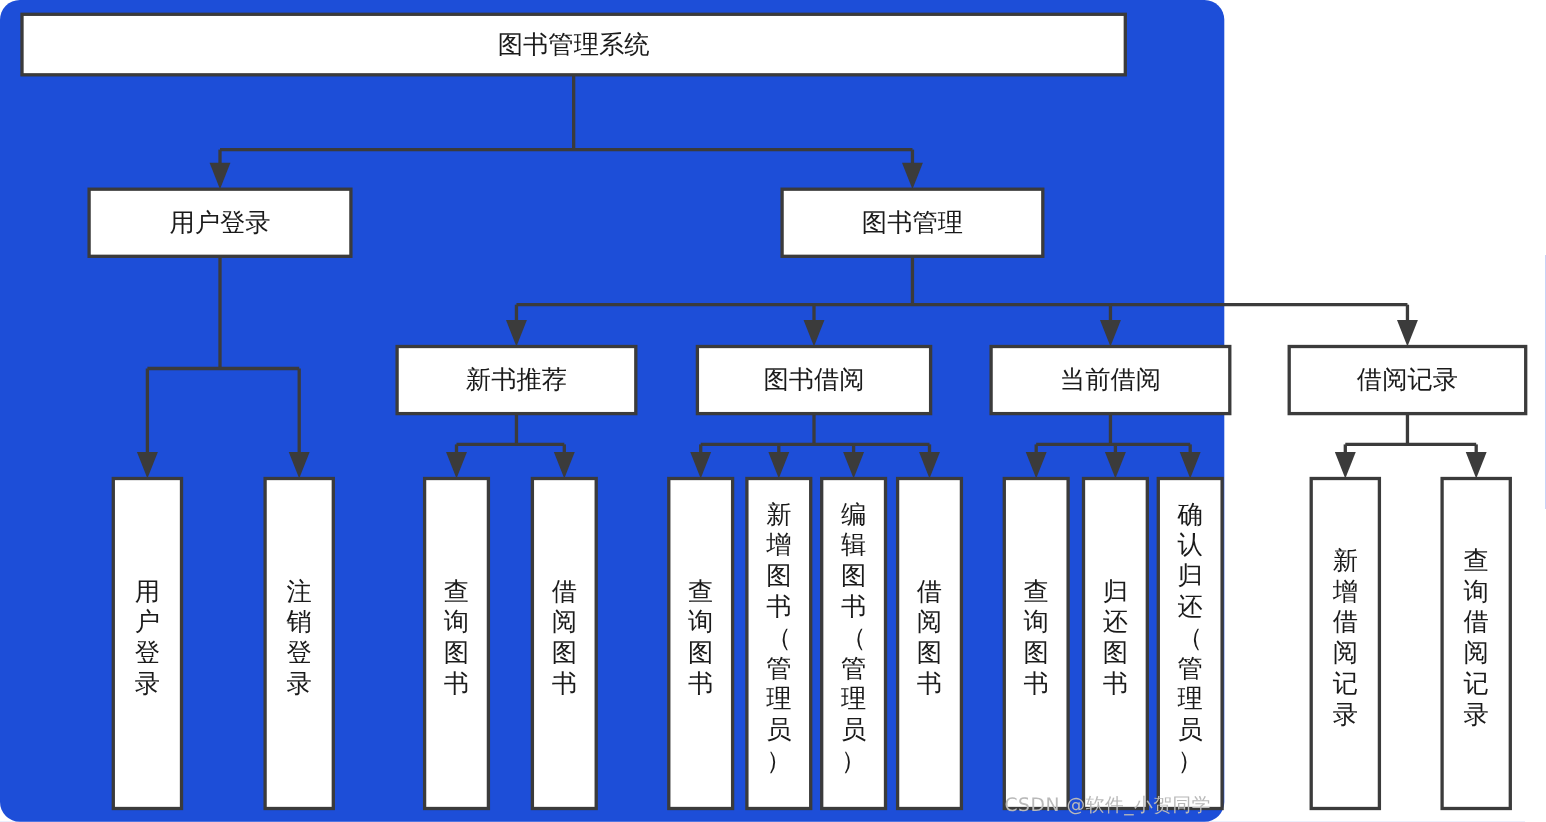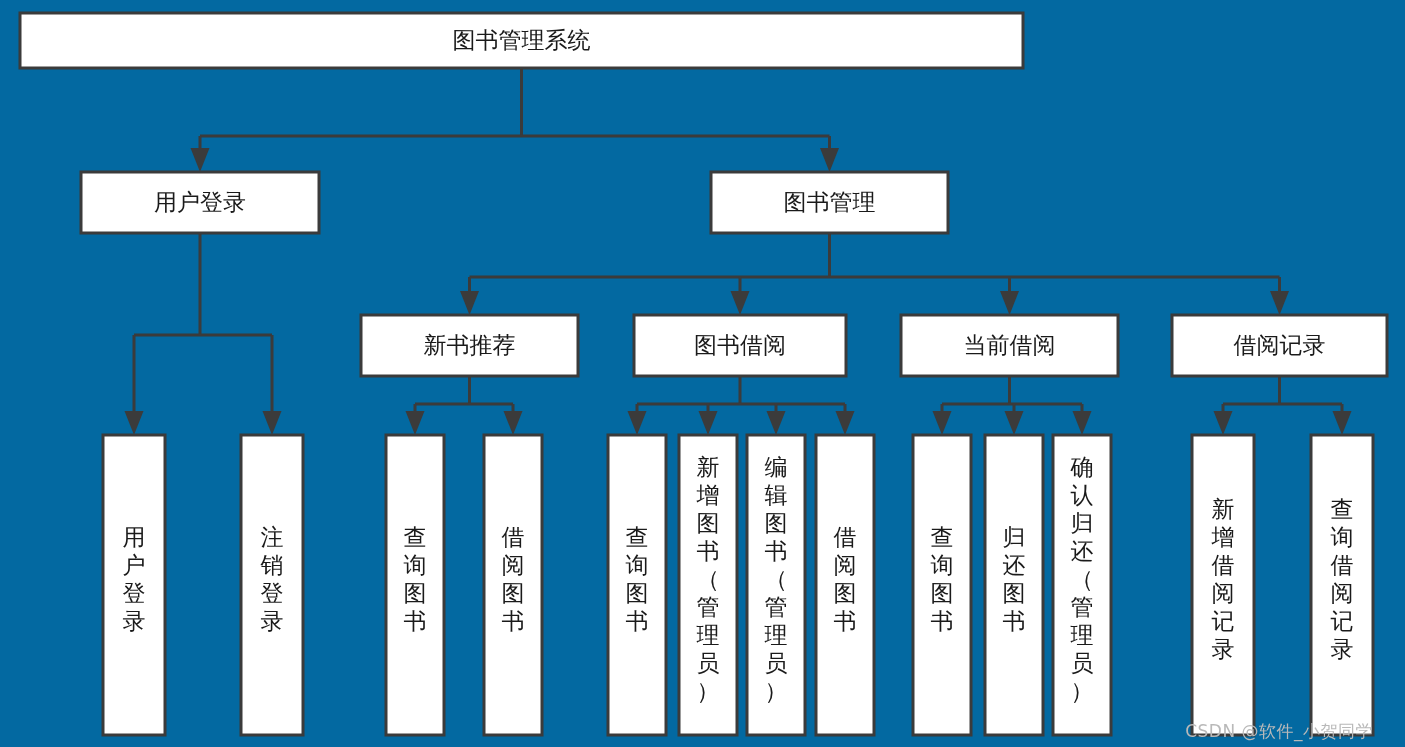--- a/index.html
+++ b/index.html
@@ -10,23 +10,24 @@
   }
   body {
     width: 1405px;
     height: 747px;
     font-family: "DejaVu Sans", "Liberation Sans", sans-serif;
     overflow: hidden;
     position: relative;
   }
   #diagram-root {
     position: relative;
-    width: 1405px;
+    width: 1113px;
     height: 747px;
-    background: #0369a1;
+    background: #1d4ed8;
+    border-radius: 18px;
   }
   svg#flowchart {
     position: absolute;
     top: 0;
     left: 0;
     width: 1405px;
     height: 747px;
     display: block;
   }
   .node-box {
@@ -52,21 +53,21 @@
     dominant-baseline: middle;
   }
   .node-label-vertical {
     fill: #1a1a1a;
     font-family: "DejaVu Sans", "Liberation Sans", sans-serif;
     font-size: 23px;
     text-anchor: middle;
   }
   .watermark {
     position: absolute;
-    right: 32px;
+    right: 12px;
     bottom: 4px;
     font-family: "DejaVu Sans", "Liberation Sans", sans-serif;
     font-size: 17px;
     color: #b9b9b9;
     letter-spacing: 0.5px;
     white-space: nowrap;
     pointer-events: none;
     user-select: none;
   }
 </style>

